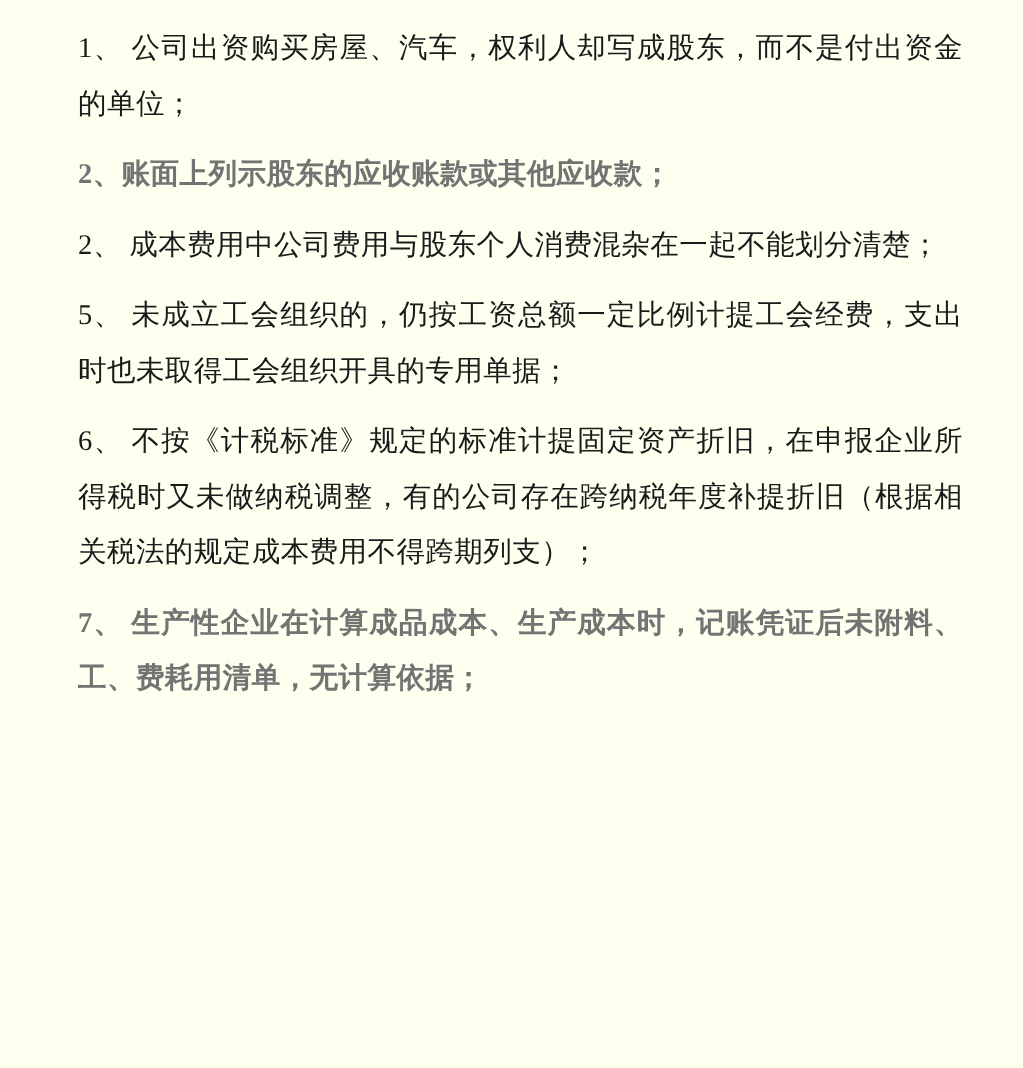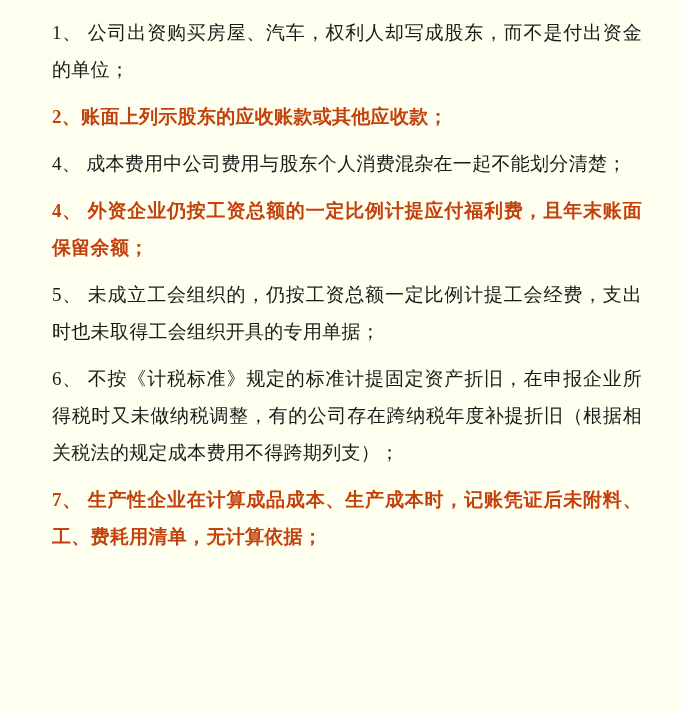--- a/index.html
+++ b/index.html
@@ -25,31 +25,30 @@
     font-size: 19px;
     line-height: 37px;
     color: #1a1a1a;
     margin: 0 0 10px 0;
     text-align: justify;
     letter-spacing: 0.3px;
     word-break: break-all;
   }
   .para.bold {
     font-weight: bold;
-    color: #c2410c;
+    color: #737373;
   }
   .para.normal {
     font-weight: normal;
     color: #1a1a1a;
   }
 </style>
 </head>
 <body>
 
 <div class="page">
   <p class="para normal">1、 公司出资购买房屋、汽车，权利人却写成股东，而不是付出资金的单位；</p>
   <p class="para bold">2、账面上列示股东的应收账款或其他应收款；</p>
-  <p class="para normal">4、 成本费用中公司费用与股东个人消费混杂在一起不能划分清楚；</p>
-  <p class="para bold">4、 外资企业仍按工资总额的一定比例计提应付福利费，且年末账面保留余额；</p>
+  <p class="para normal">2、 成本费用中公司费用与股东个人消费混杂在一起不能划分清楚；</p>
   <p class="para normal">5、 未成立工会组织的，仍按工资总额一定比例计提工会经费，支出时也未取得工会组织开具的专用单据；</p>
   <p class="para normal">6、 不按《计税标准》规定的标准计提固定资产折旧，在申报企业所得税时又未做纳税调整，有的公司存在跨纳税年度补提折旧（根据相关税法的规定成本费用不得跨期列支）；</p>
   <p class="para bold">7、 生产性企业在计算成品成本、生产成本时，记账凭证后未附料、工、费耗用清单，无计算依据；</p>
 </div>
 
 </body></html>

